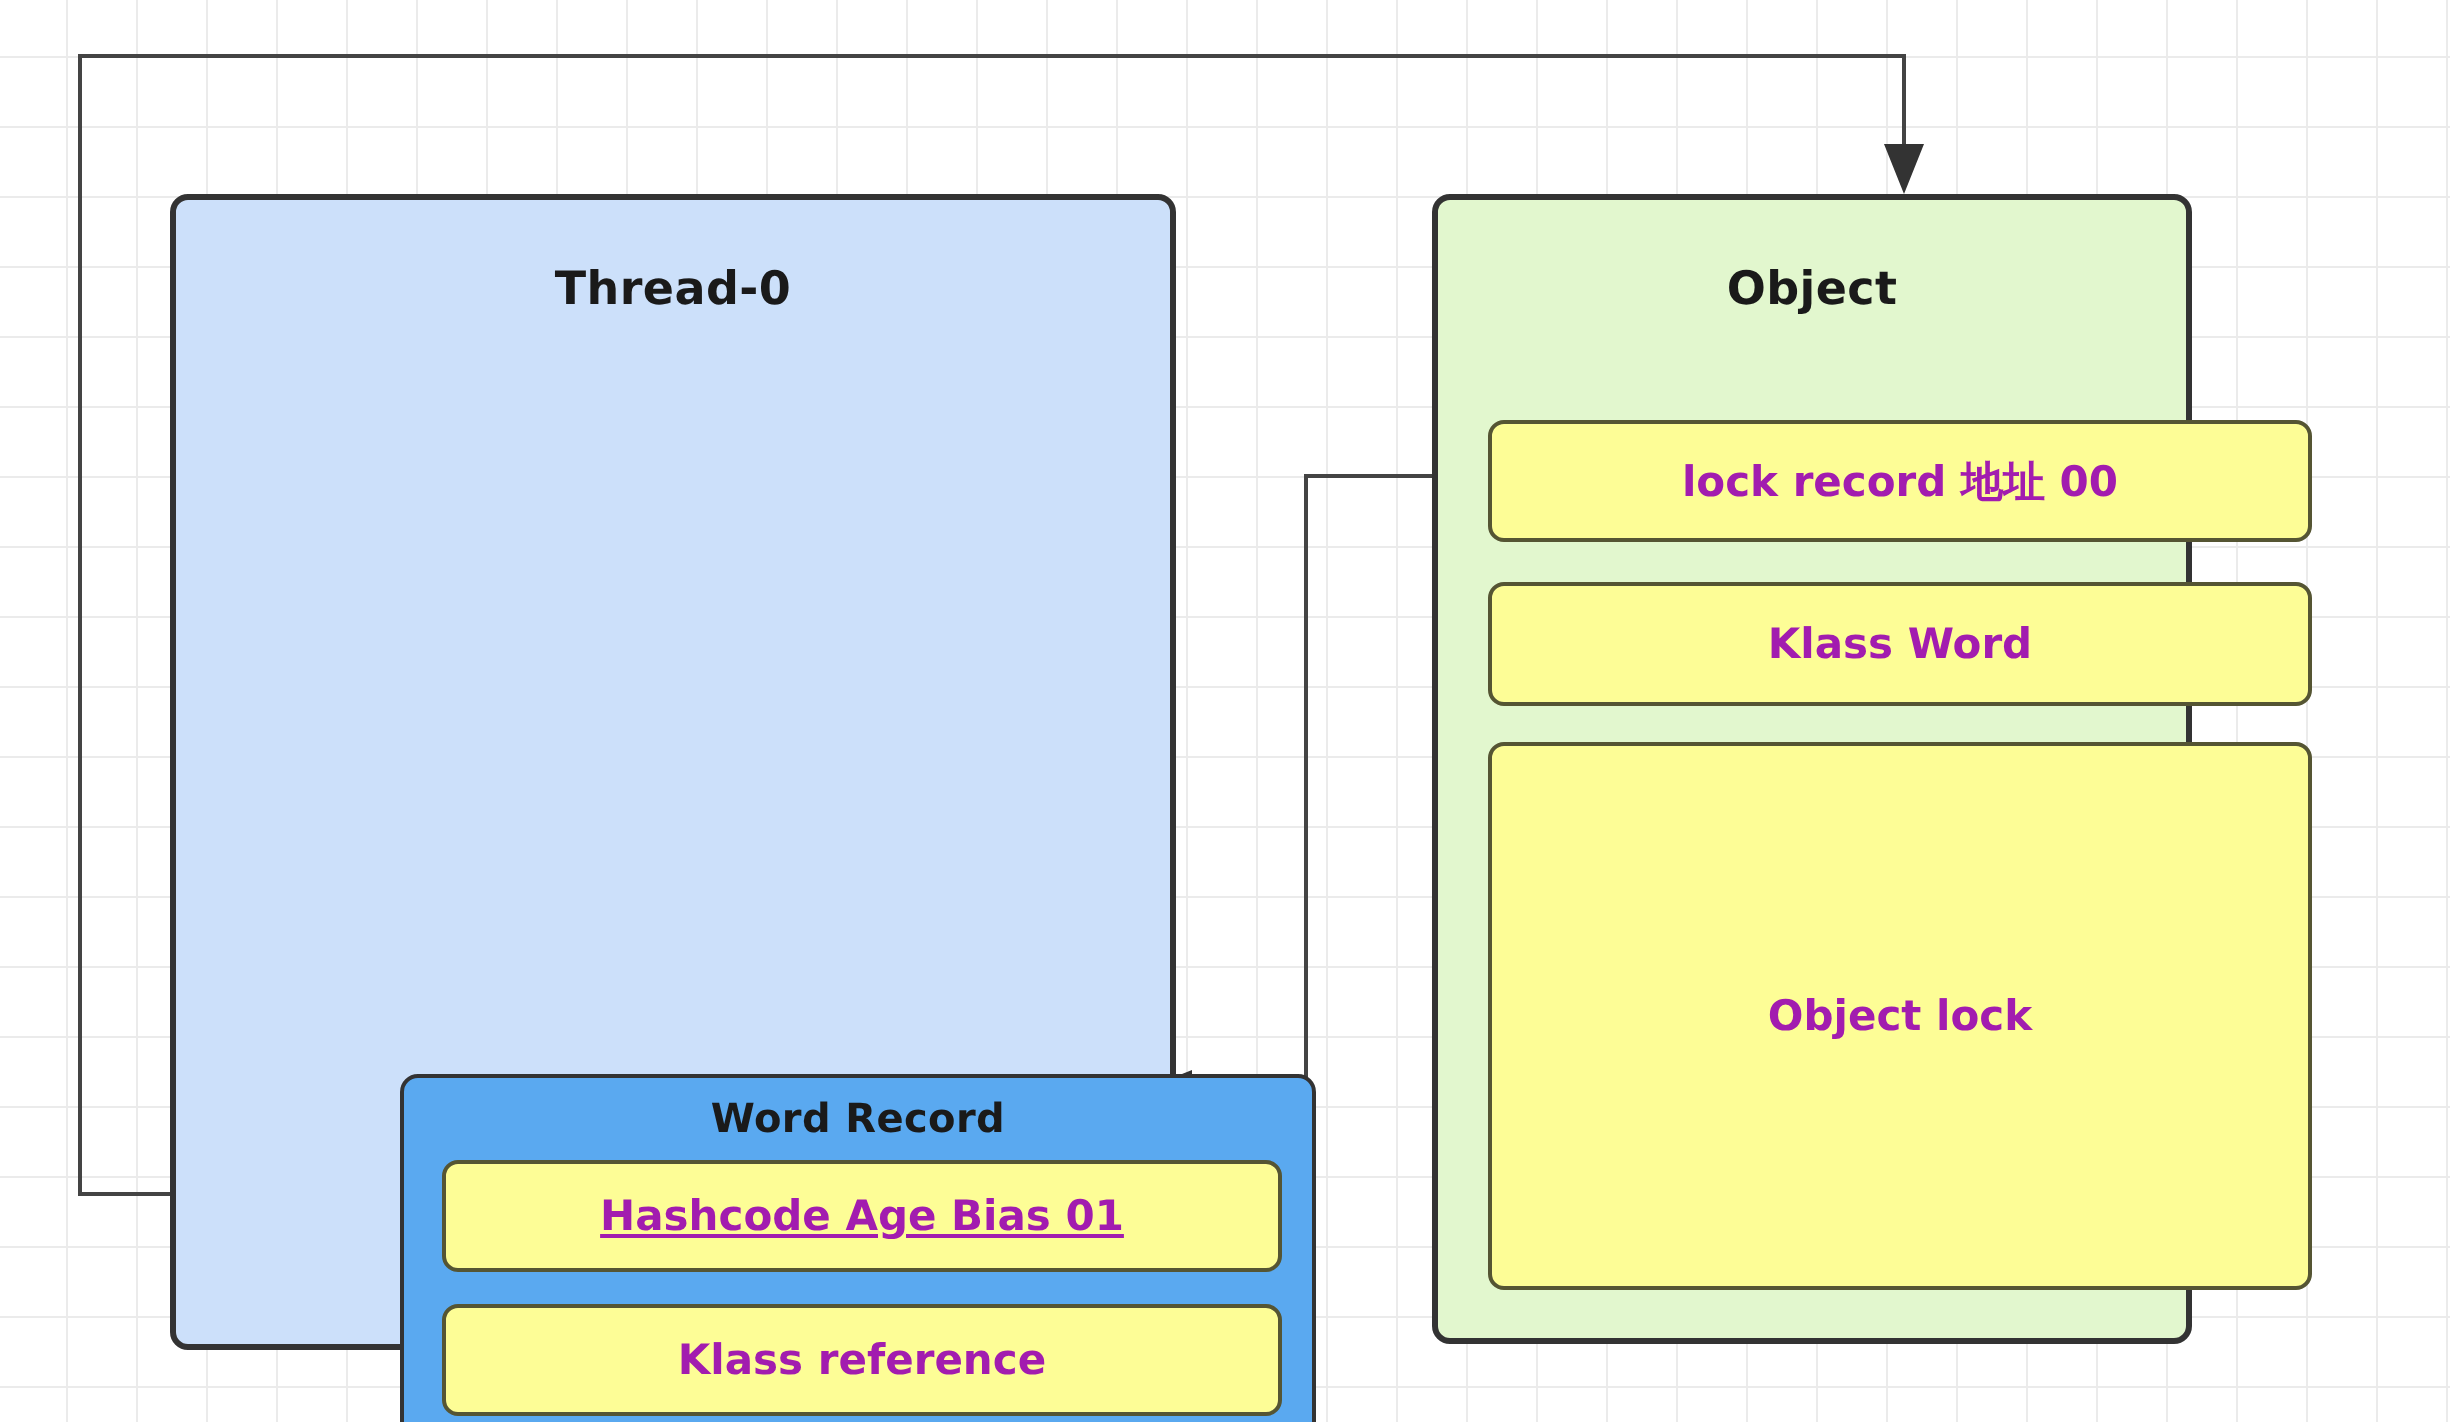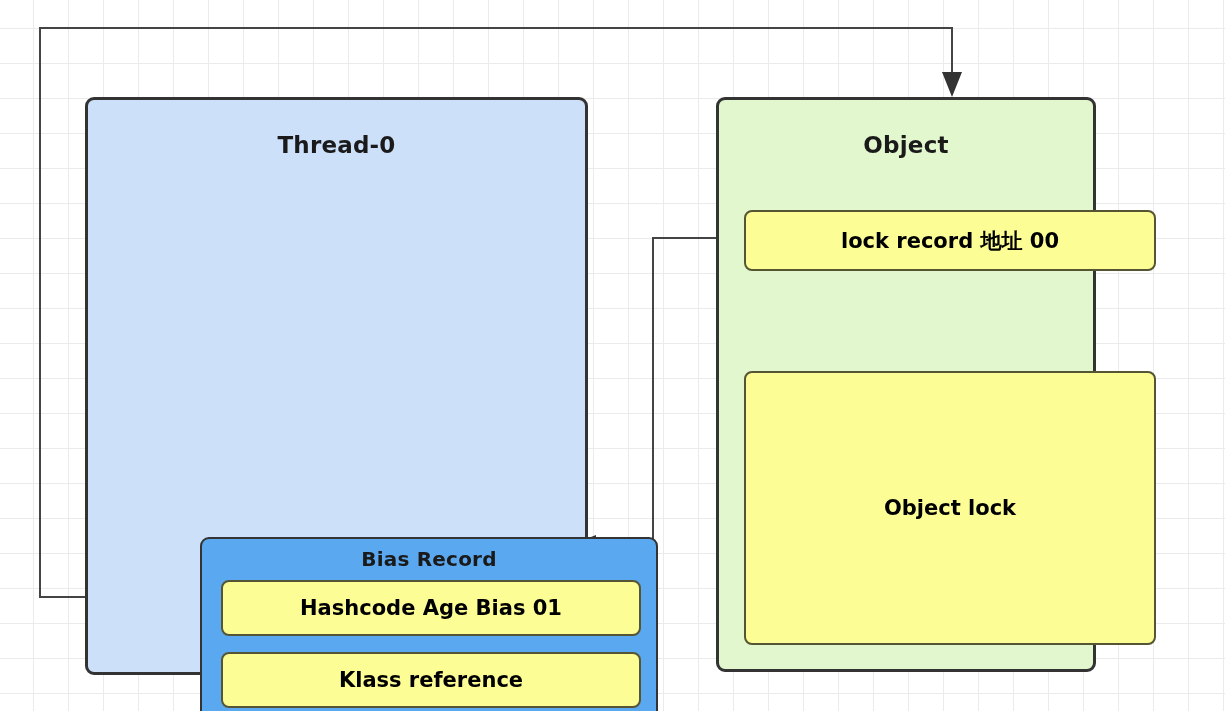--- a/index.html
+++ b/index.html
@@ -72,21 +72,21 @@
     position: absolute;
     box-sizing: border-box;
     background: #fdfd96;
     border: 2px solid #555533;
     border-radius: 8px;
     display: flex;
     align-items: center;
     justify-content: center;
     font-size: 21px;
     font-weight: bold;
-    color: #000000;
+    color: #a21caf;
     text-align: center;
   }
   
   .row-lockrecord {
     left: 25px;
     top: 110px;
     width: 412px;
     height: 61px;
   }
   .row-klass {
@@ -101,20 +101,21 @@
     width: 412px;
     height: 274px;
   }
   
   .row-hash {
     left: 19px;
     top: 41px;
     width: 420px;
     height: 56px;
     font-size: 21px;
+    text-decoration: underline;
   }
   .row-objref {
     left: 19px;
     top: 113px;
     width: 420px;
     height: 56px;
     font-size: 21px;
   }
   svg.connectors {
     position: absolute;
@@ -143,25 +144,26 @@
     <polygon class="conn-head" points="952,97 942,72 962,72"></polygon>
 
     <path class="conn-line" d="M 740 238 L 653 238 L 653 545 L 592 545"></path>
     <polygon class="conn-head" points="571,545 596,535 596,555"></polygon>
   </svg>
 
   <div class="box thread-box">
     <div class="panel-title thread-title">Thread-0</div>
 
     <div class="lockrecord-box">
-      <div class="panel-title lock-title">Bias Record</div>
+      <div class="panel-title lock-title">Word Record</div>
       <div class="yellow row-hash">Hashcode Age Bias 01</div>
       <div class="yellow row-objref">Klass reference</div>
     </div>
   </div>
 
   <div class="box object-box">
     <div class="panel-title object-title">Object</div>
     <div class="yellow row-lockrecord">lock record 地址 00</div>
+    <div class="yellow row-klass">Klass Word</div>
     <div class="yellow row-body">Object lock</div>
   </div>
 
 </div>
 
 </body></html>

